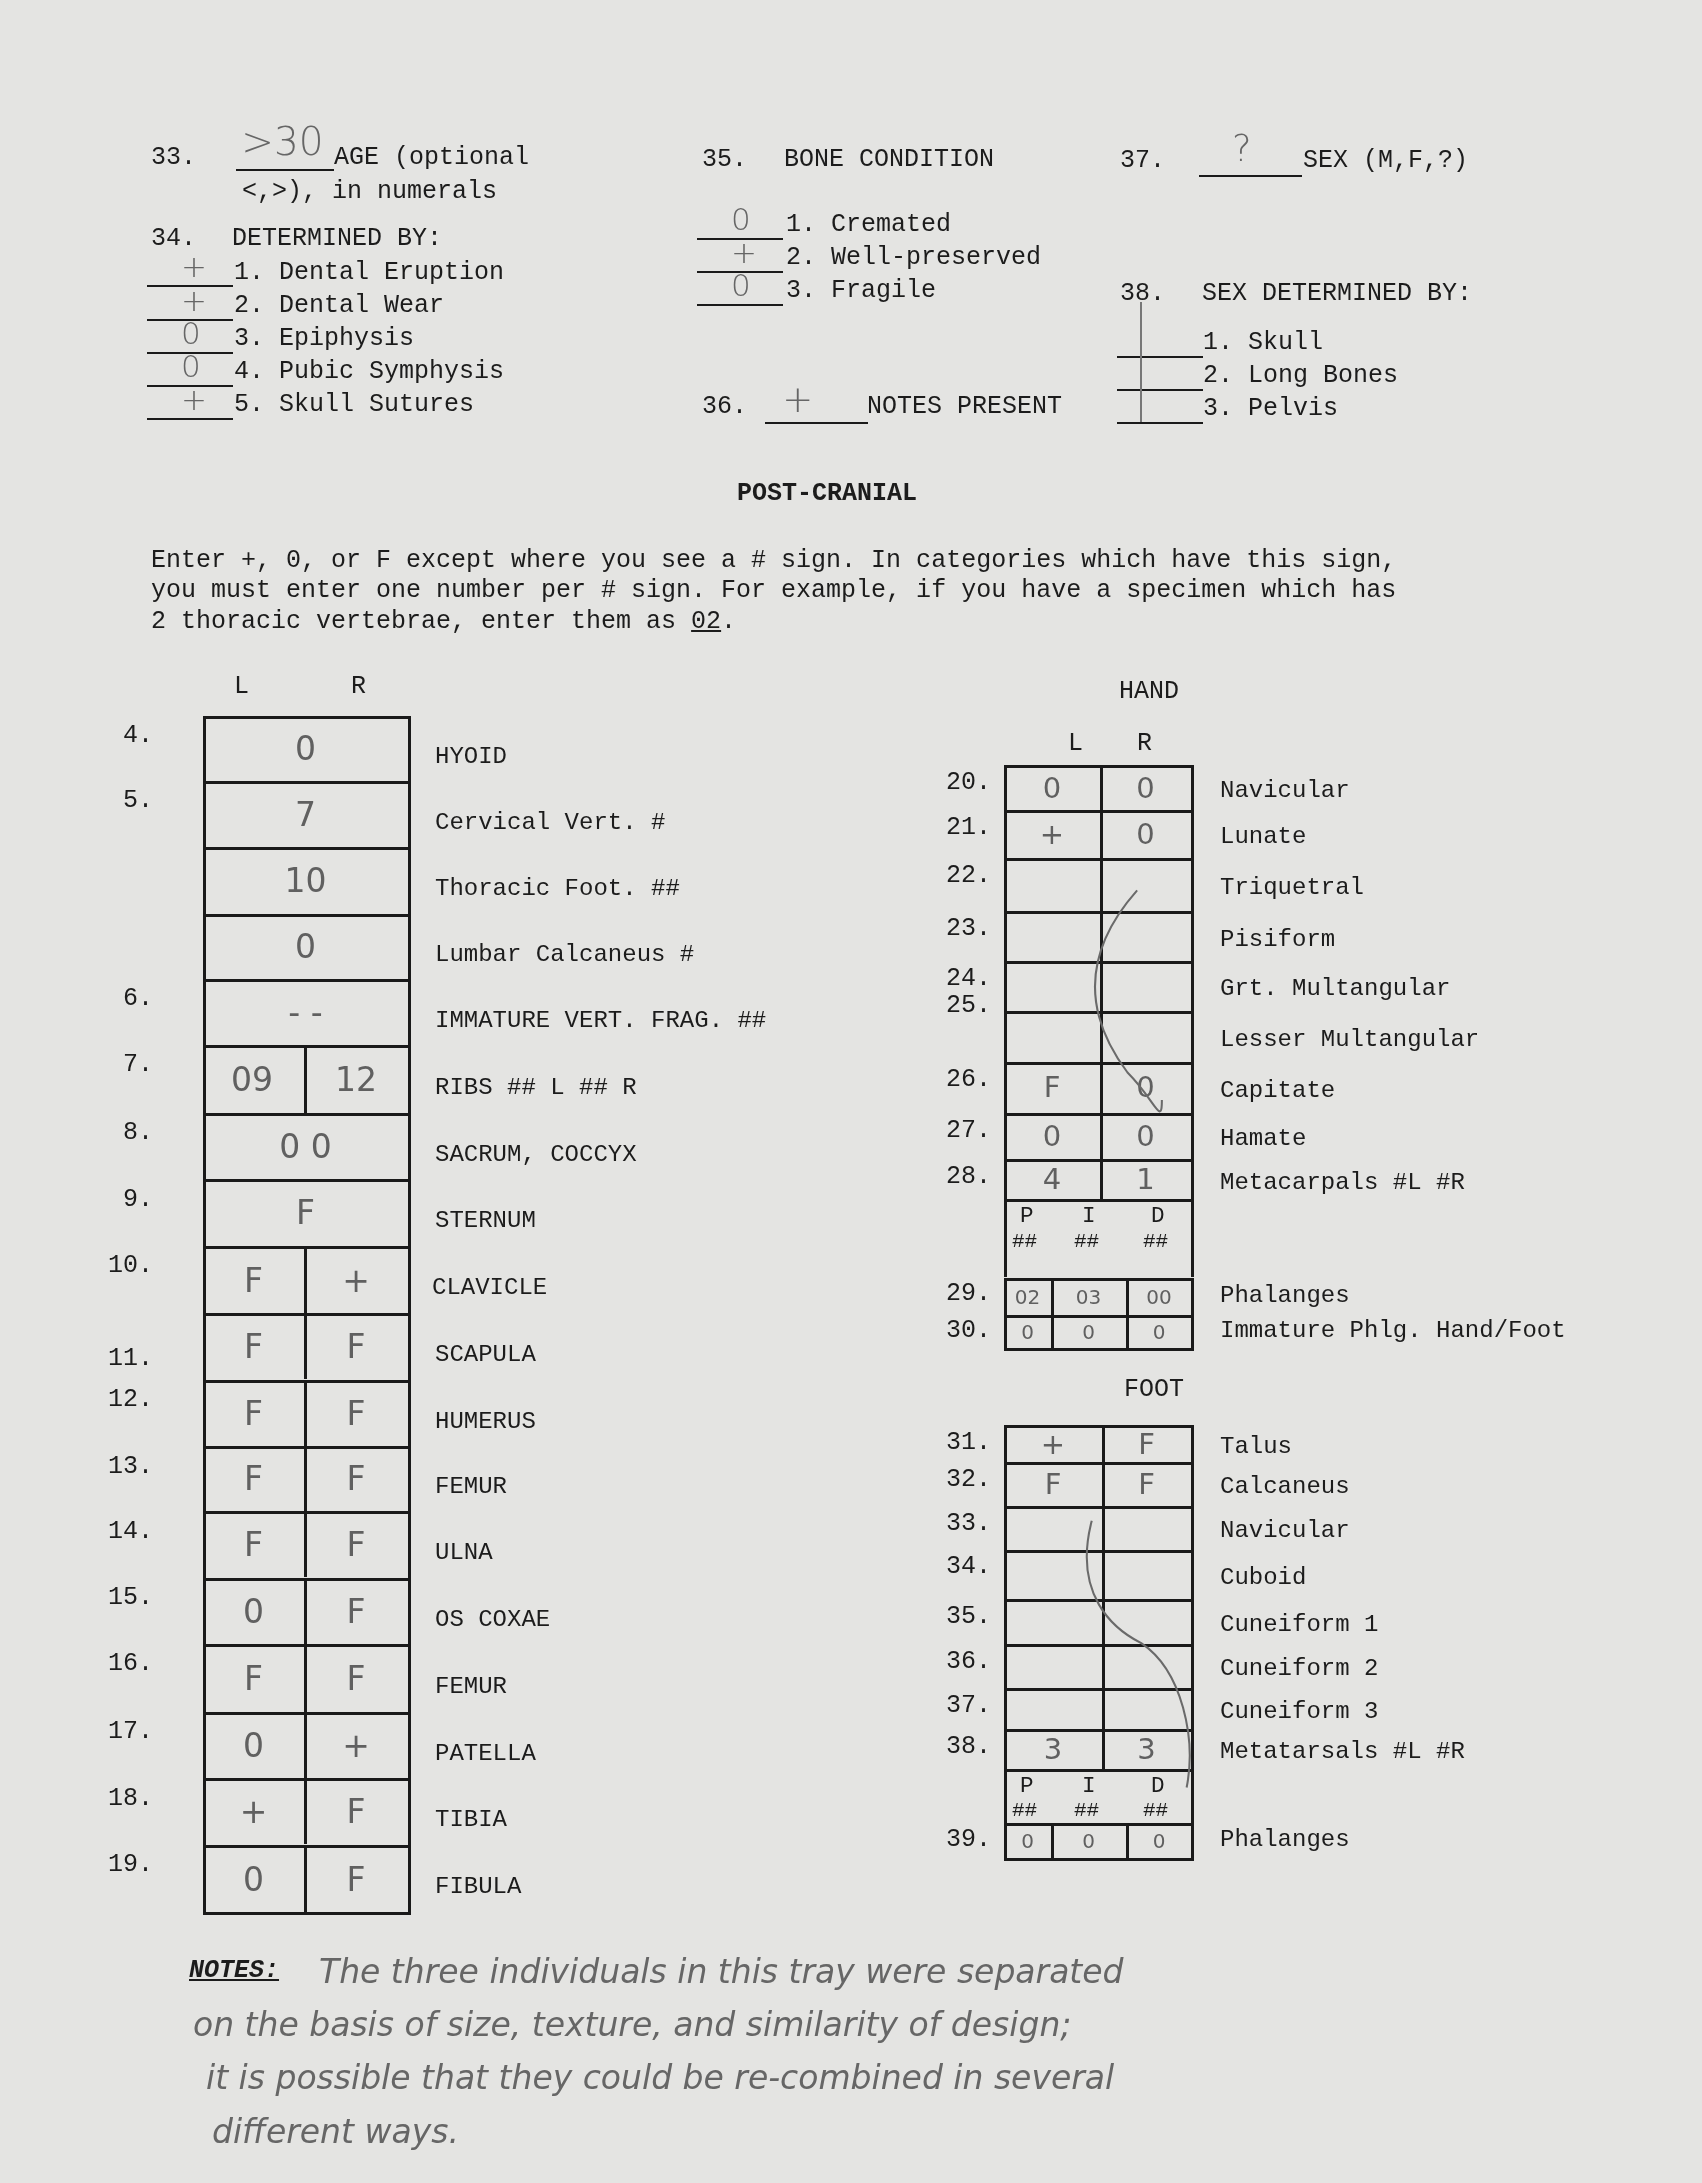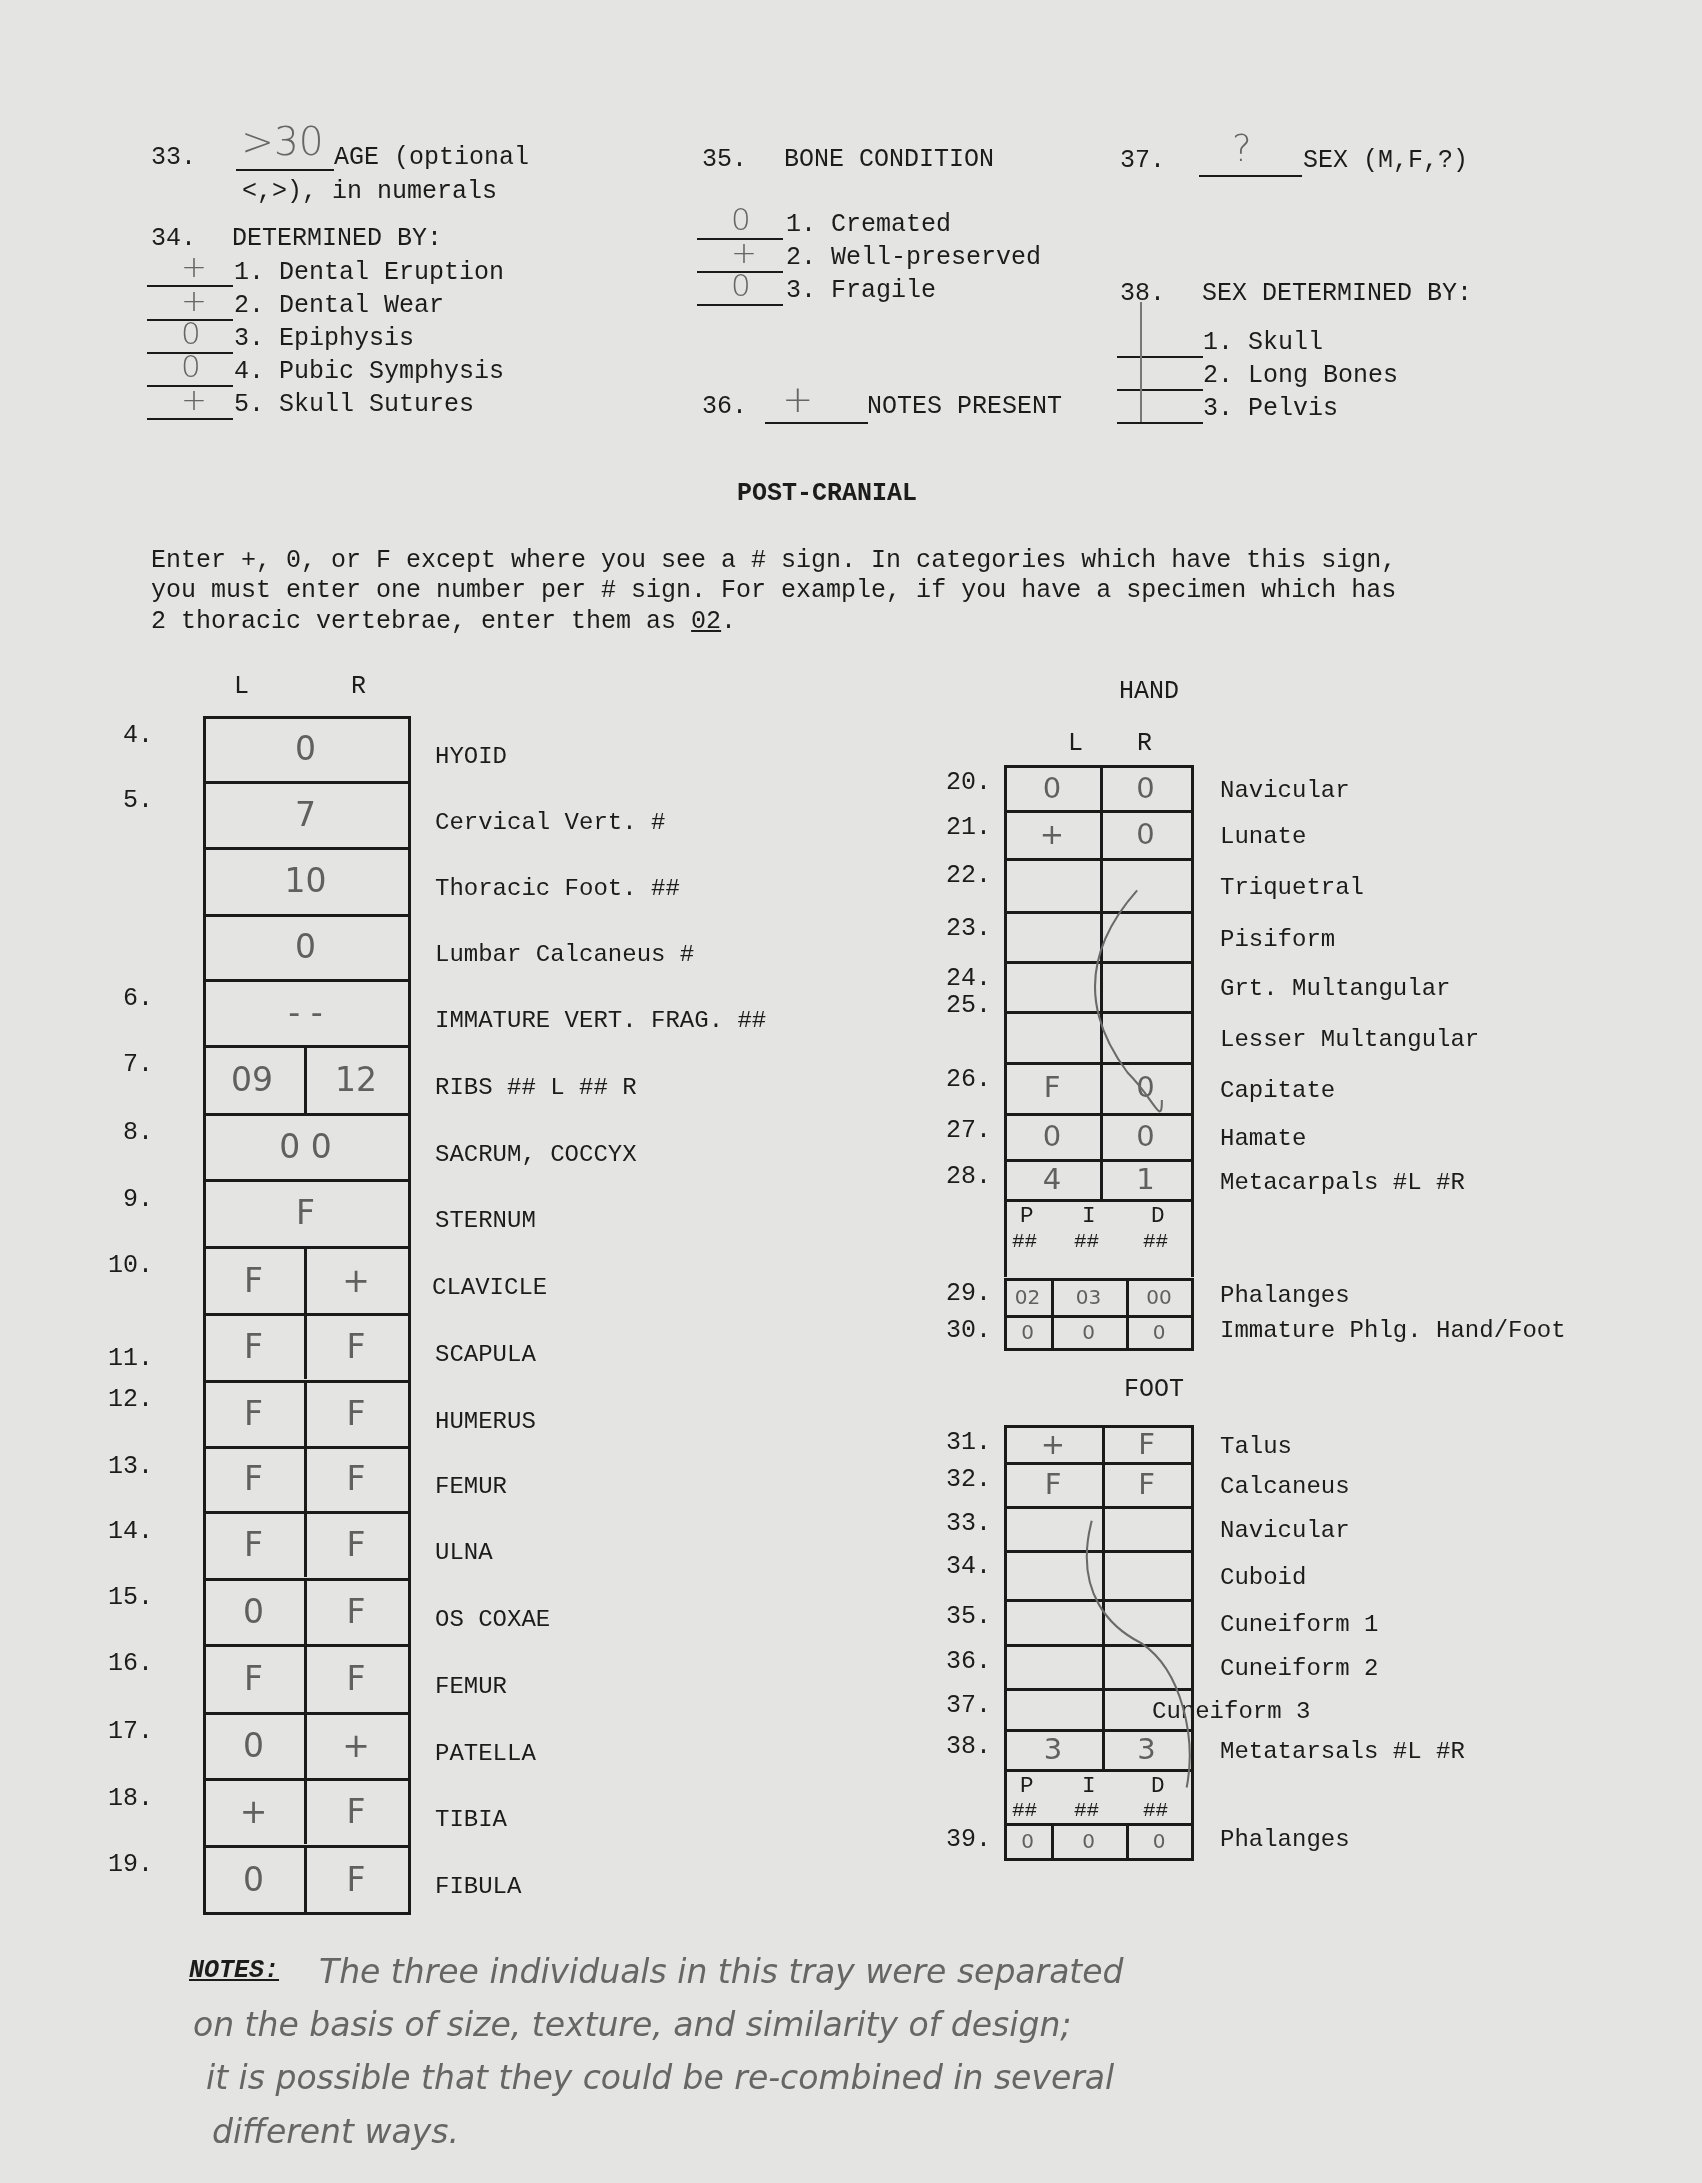--- a/index.html
+++ b/index.html
@@ -364,21 +364,21 @@
     <div class="vl" style="left:1191px;top:1644px;height:46px"></div>
     <div class="num" style="left:938px;top:1647px">36.</div>
     <div class="lbl" style="left:1220px;top:1655px">Cuneiform 2</div>
     <div class="cell" style="left:1004px;top:1644px;width:98px;height:44px;font-size:29px"></div>
     <div class="cell" style="left:1102px;top:1644px;width:89px;height:44px;font-size:29px"></div>
     <div class="hl" style="left:1004px;top:1729px;width:190px"></div>
     <div class="vl" style="left:1004px;top:1688px;height:44px"></div>
     <div class="vl" style="left:1102px;top:1688px;height:44px"></div>
     <div class="vl" style="left:1191px;top:1688px;height:44px"></div>
     <div class="num" style="left:938px;top:1691px">37.</div>
-    <div class="lbl" style="left:1152px;top:1698px">Cuneiform 3</div>
+    <div class="lbl" style="left:1220px;top:1698px">Cuneiform 3</div>
     <div class="cell" style="left:1004px;top:1688px;width:98px;height:41px;font-size:29px"></div>
     <div class="cell" style="left:1102px;top:1688px;width:89px;height:41px;font-size:29px"></div>
     <div class="hl" style="left:1004px;top:1769px;width:190px"></div>
     <div class="vl" style="left:1004px;top:1729px;height:42px"></div>
     <div class="vl" style="left:1102px;top:1729px;height:42px"></div>
     <div class="vl" style="left:1191px;top:1729px;height:42px"></div>
     <div class="num" style="left:938px;top:1732px">38.</div>
     <div class="lbl" style="left:1220px;top:1738px">Metatarsals #L #R</div>
     <div class="cell" style="left:1004px;top:1729px;width:98px;height:40px;font-size:29px">3</div>
     <div class="cell" style="left:1102px;top:1729px;width:89px;height:40px;font-size:29px">3</div>

